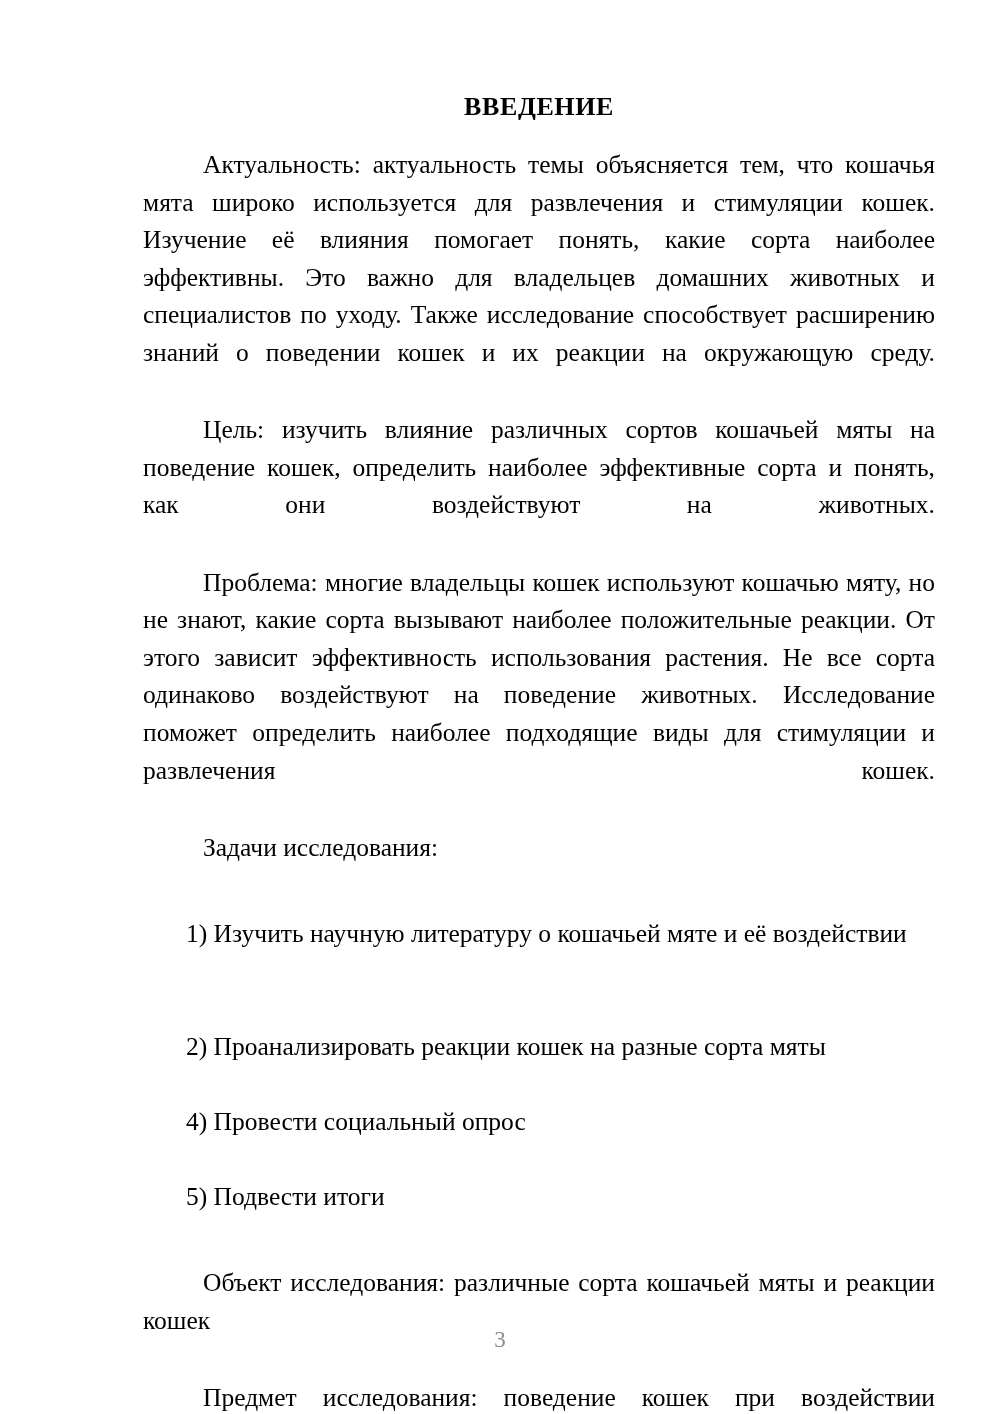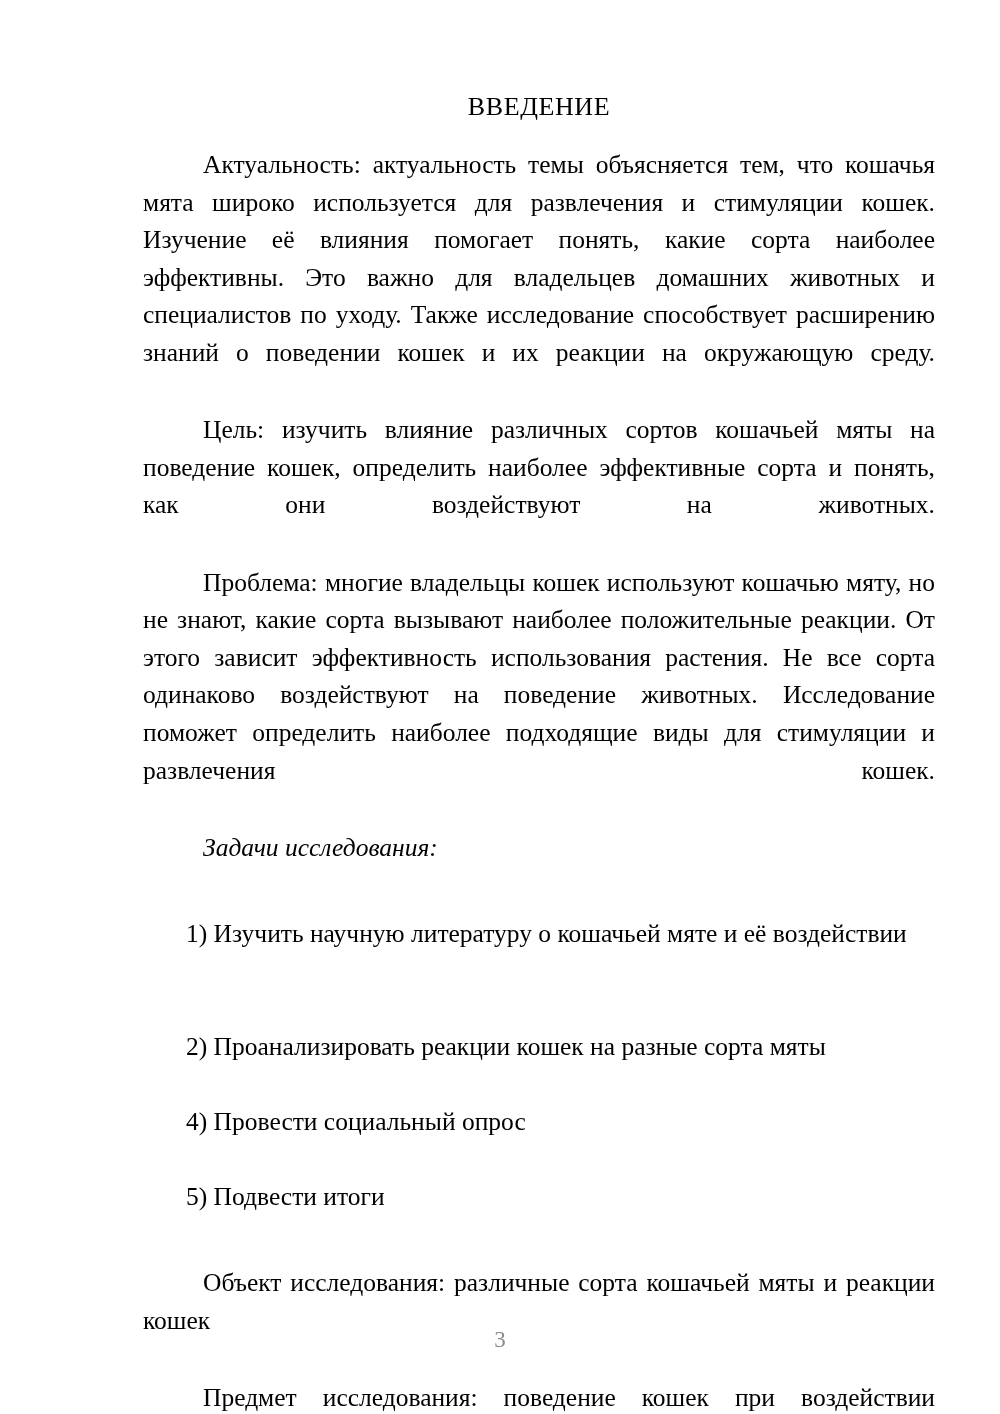--- a/index.html
+++ b/index.html
@@ -27,21 +27,21 @@
 
   .content {
     position: absolute;
     left: 143px;
     top: 88px;
     width: 792px;
   }
 
   .doc-title {
     font-size: 26px;
-    font-weight: normal;
+    font-weight: bold;
     text-align: center;
     letter-spacing: 0.6px;
     line-height: 38px;
     margin: 0 0 20px 0;
   }
 
   .para {
     font-size: 25.5px;
     line-height: 37.6px;
     text-align: justify;
@@ -57,21 +57,20 @@
     display: inline-block;
     width: 100%;
   }
 
   .label-line {
     font-size: 25.5px;
     line-height: 37.6px;
     text-align: left;
     text-indent: 60px;
     margin: 0;
-    font-style: italic;
   }
 
   .list {
     list-style: none;
     margin: 11px;
     padding: 0;
   }
 
   .list-item {
     font-size: 25.5px;

